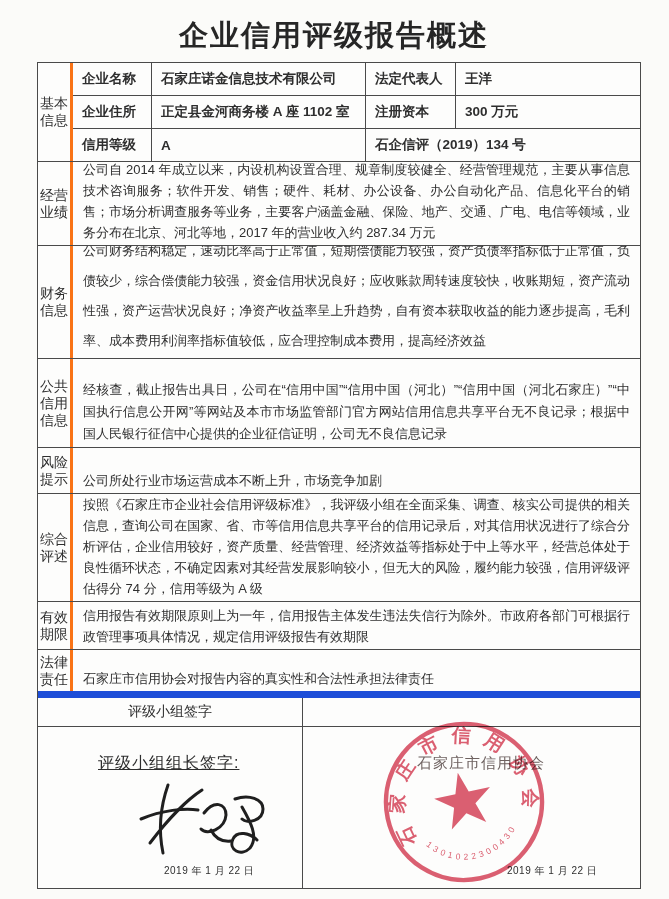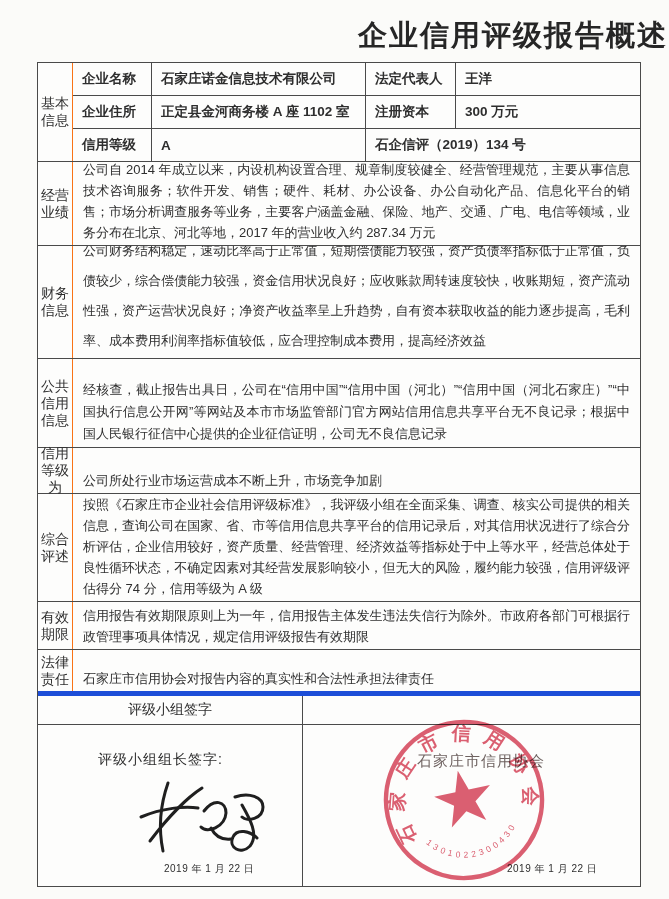--- a/index.html
+++ b/index.html
@@ -2,32 +2,32 @@
 <html><head>
 <meta charset="utf-8">
 <style>
   html,body{margin:0;padding:0;}
   body{
     width:669px;height:899px;position:relative;overflow:hidden;
     background:#fbfbf9;color:#2e2e2e;
     font-family:"Liberation Sans","DejaVu Sans",sans-serif;
   }
   .page-title{
-    position:absolute;top:16px;left:0;width:668px;text-align:right;
+    position:absolute;top:16px;left:0;width:668px;text-align:center;
     font-size:29px;font-weight:bold;letter-spacing:2px;color:#262626;
     font-family:"Liberation Serif","DejaVu Serif",serif;
   }
   .doc-table{
     position:absolute;left:37px;top:62px;width:604px;
     border:1.5px solid #4a4a4a;background:#fdfdfc;box-sizing:border-box;
   }
   .trow{display:flex;border-top:1px solid #4a4a4a;box-sizing:border-box;}
   .trow:first-child{border-top:none;}
   .lab{
-    width:35px;min-width:35px;border-right:1px solid #f97316;
+    width:35px;min-width:35px;border-right:3px solid #f97316;
     display:flex;align-items:center;justify-content:center;
     box-sizing:border-box;font-size:14px;line-height:17px;text-align:center;
   }
   .lab span{display:block;width:2em;}
   .sec-text{
     flex:1;display:flex;align-items:flex-end;overflow:hidden;
     padding:2px 10px;box-sizing:border-box;
   }
   .sec-text p{
     margin:0;width:100%;font-size:13px;line-height:21px;
@@ -42,27 +42,27 @@
   .r-validity{height:48px;}
   .r-legal{height:42px;}
   .basic-rows{flex:1;display:flex;flex-direction:column;}
   .basic-row{flex:1;display:flex;border-top:1px solid #4a4a4a;box-sizing:border-box;}
   .basic-row:first-child{border-top:none;}
   .bcell{display:flex;align-items:center;padding-left:9px;font-size:13.5px;box-sizing:border-box;overflow:hidden;white-space:nowrap;font-weight:bold;}
   .f1{width:79px;border-right:1px solid #4a4a4a;}
   .v1{width:214px;border-right:1px solid #4a4a4a;}
   .f2{width:90px;border-right:1px solid #4a4a4a;}
   .v2{flex:1;text-align:right;}
-  .sig-header{display:flex;height:28px;border-top:5px solid #1d4ed8;}
+  .sig-header{display:flex;height:28px;border-top:7px solid #1d4ed8;}
   .sig-h-left{width:265px;border-right:1px solid #4a4a4a;display:flex;align-items:center;justify-content:center;font-size:14px;box-sizing:border-box;}
   .sig-h-right{flex:1;display:flex;align-items:center;justify-content:center;font-size:14px;}
   .sig-body{display:flex;height:161px;border-top:1px solid #4a4a4a;}
   .sig-left{width:265px;border-right:1px solid #4a4a4a;position:relative;box-sizing:border-box;}
   .sig-right{flex:1;position:relative;}
-  .leader-label{position:absolute;left:60px;top:26px;font-size:14px;letter-spacing:1px;}
+  .leader-label{position:absolute;left:60px;top:26px;font-size:16px;letter-spacing:1px;text-decoration:underline;}
   .handwriting{position:absolute;left:98px;top:50px;}
   .sig-date{position:absolute;font-size:10px;letter-spacing:0.5px;}
   .sig-date.left{left:126px;top:137px;}
   .sig-date.right{left:204px;top:137px;}
   .printed-name{position:absolute;left:114px;top:27px;font-size:15px;letter-spacing:1px;color:#6e6260;z-index:1;}
   .stamp{position:absolute;left:76px;top:-10px;z-index:2;mix-blend-mode:multiply;opacity:0.88;}
 </style>
 </head>
 <body>
 
@@ -117,21 +117,21 @@
     <div class="lab">
         <span>公共信用信息</span>
       </div>
     <div class="sec-text">
         <p>经核查，截止报告出具日，公司在“信用中国”“信用中国（河北）”“信用中国（河北石家庄）”“中国执行信息公开网”等网站及本市市场监管部门官方网站信用信息共享平台无不良记录；根据中国人民银行征信中心提供的企业征信证明，公司无不良信息记录</p>
       </div>
   </div>
 
   <div class="trow r-risk">
     <div class="lab">
-        <span>信用等级为</span>
+        <span>风险提示</span>
       </div>
     <div class="sec-text">
         <p>公司所处行业市场运营成本不断上升，市场竞争加剧</p>
       </div>
   </div>
 
   <div class="trow r-summary">
     <div class="lab">
         <span>综合评述</span>
       </div>

